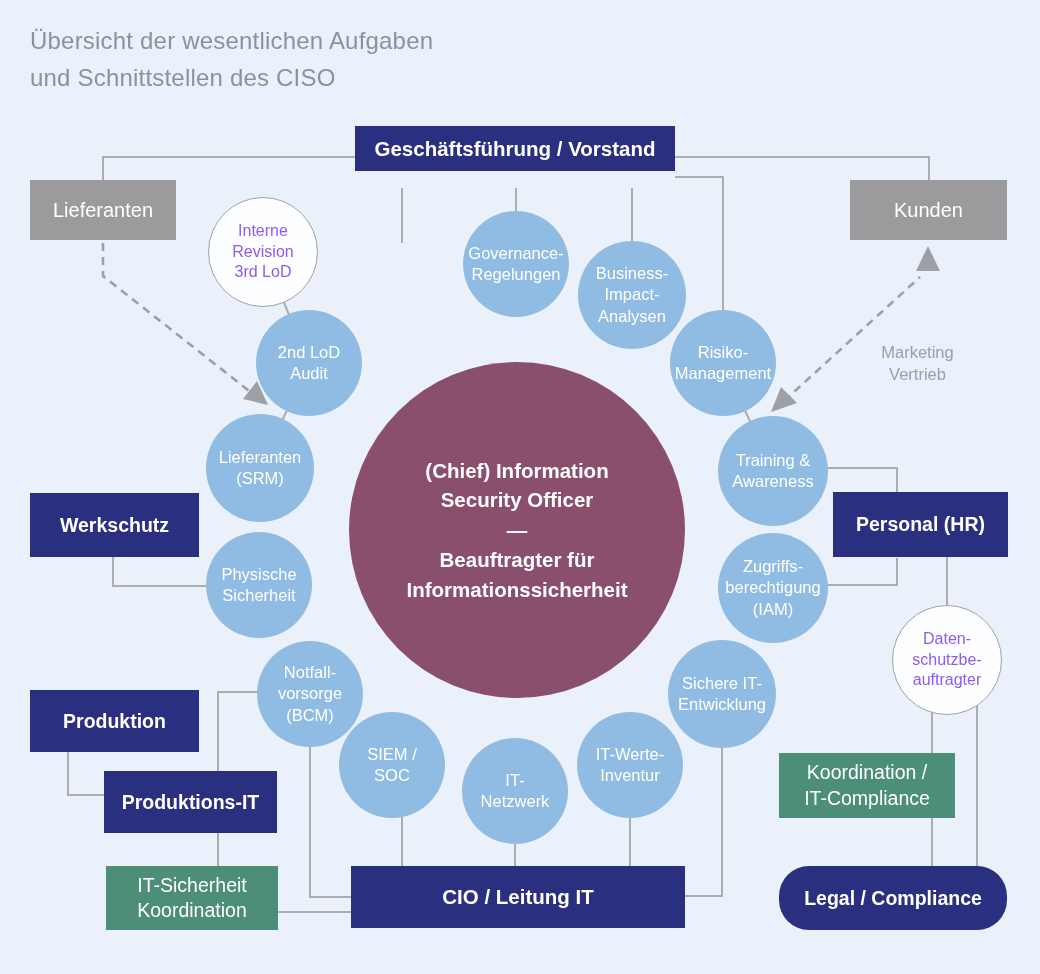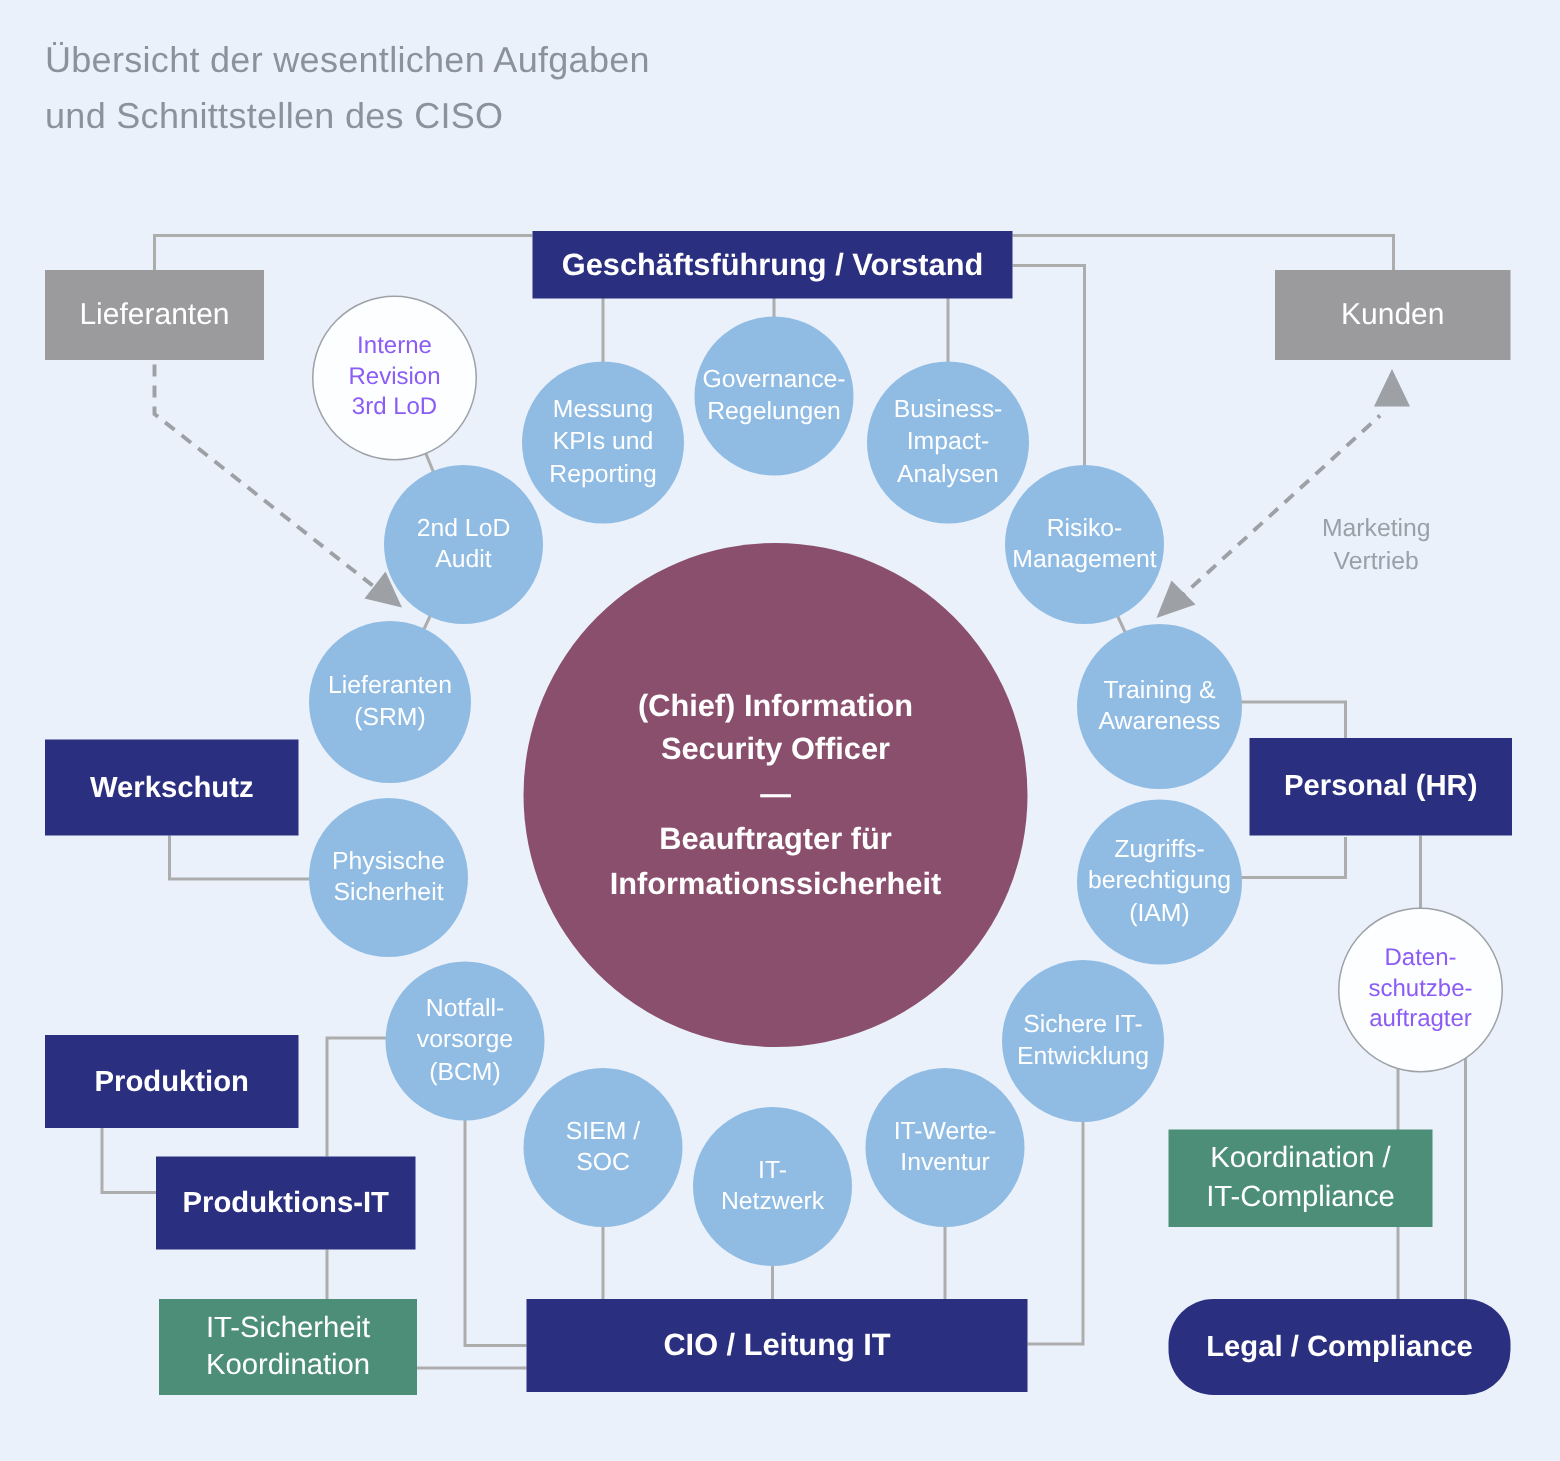--- a/index.html
+++ b/index.html
@@ -75,62 +75,59 @@
 
       <polyline points="310,745 310,897 351,897"></polyline>
       <line x1="278" y1="912" x2="351" y2="912"></line>
       <line x1="402" y1="816" x2="402" y2="866"></line>
       <line x1="515" y1="842" x2="515" y2="866"></line>
       <line x1="630" y1="816" x2="630" y2="866"></line>
       <polyline points="722,746 722,896 685,896"></polyline>
     </g>
   </svg>
 
-  <div class="node box-navy" style="left:355px;top:126px;width:320px;height:45px;font-size:20.5px;margin-top:28px;">Geschäftsführung / Vorstand</div>
+  <div class="node box-navy" style="left:355px;top:126px;width:320px;height:45px;font-size:20.5px;">Geschäftsführung / Vorstand</div>
   <div class="node box-gray" style="left:30px;top:180px;width:146px;height:60px;">Lieferanten</div>
   <div class="node box-gray" style="left:850px;top:180px;width:157px;height:60px;">Kunden</div>
   <div class="node box-navy" style="left:30px;top:493px;width:169px;height:64px;">Werkschutz</div>
   <div class="node box-navy" style="left:833px;top:492px;width:175px;height:65px;">Personal (HR)</div>
   <div class="node box-navy" style="left:30px;top:690px;width:169px;height:62px;">Produktion</div>
   <div class="node box-navy" style="left:104px;top:771px;width:173px;height:62px;">Produktions-IT</div>
   <div class="node box-green" style="left:106px;top:866px;width:172px;height:64px;">IT-Sicherheit
 Koordination</div>
   <div class="node box-navy" style="left:351px;top:866px;width:334px;height:62px;font-size:20.5px;">CIO / Leitung IT</div>
   <div class="node box-green" style="left:779px;top:753px;width:176px;height:65px;">Koordination /
 IT-Compliance</div>
   <div class="node box-navy" style="left:779px;top:866px;width:228px;height:64px;border-radius:30px;">Legal / Compliance</div>
 
   <div class="node circle circle-center" style="left:349px;top:362px;width:336px;height:336px;">(Chief) Information
 Security Officer
 —
 Beauftragter für
 Informationssicherheit</div>
 
-  <div class="node circle circle-blue" style="left:348px;top:241px;width:108px;height:108px;">Messung
-KPIs und
-Reporting</div>
   <div class="node circle circle-blue" style="left:463px;top:211px;width:106px;height:106px;">Governance-
 Regelungen</div>
   <div class="node circle circle-blue" style="left:578px;top:241px;width:108px;height:108px;">Business-
 Impact-
 Analysen</div>
   <div class="node circle circle-blue" style="left:670px;top:310px;width:106px;height:106px;">Risiko-
 Management</div>
   <div class="node circle circle-blue" style="left:718px;top:416px;width:110px;height:110px;">Training &amp;
 Awareness</div>
   <div class="node circle circle-blue" style="left:718px;top:533px;width:110px;height:110px;">Zugriffs-
 berechtigung
 (IAM)</div>
   <div class="node circle circle-blue" style="left:668px;top:640px;width:108px;height:108px;">Sichere IT-
 Entwicklung</div>
   <div class="node circle circle-blue" style="left:577px;top:712px;width:106px;height:106px;">IT-Werte-
 Inventur</div>
   <div class="node circle circle-blue" style="left:462px;top:738px;width:106px;height:106px;">IT-
 Netzwerk</div>
-  <div class="node circle circle-blue" style="left:349px;top:712px;width:106px;height:106px;">SIEM /
+  <div class="node circle circle-blue" style="left:339px;top:712px;width:106px;height:106px;">SIEM /
 SOC</div>
   <div class="node circle circle-blue" style="left:206px;top:532px;width:106px;height:106px;">Physische
 Sicherheit</div>
   <div class="node circle circle-blue" style="left:257px;top:641px;width:106px;height:106px;">Notfall-
 vorsorge
 (BCM)</div>
   <div class="node circle circle-blue" style="left:206px;top:414px;width:108px;height:108px;">Lieferanten
 (SRM)</div>
   <div class="node circle circle-blue" style="left:256px;top:310px;width:106px;height:106px;">2nd LoD
 Audit</div>

